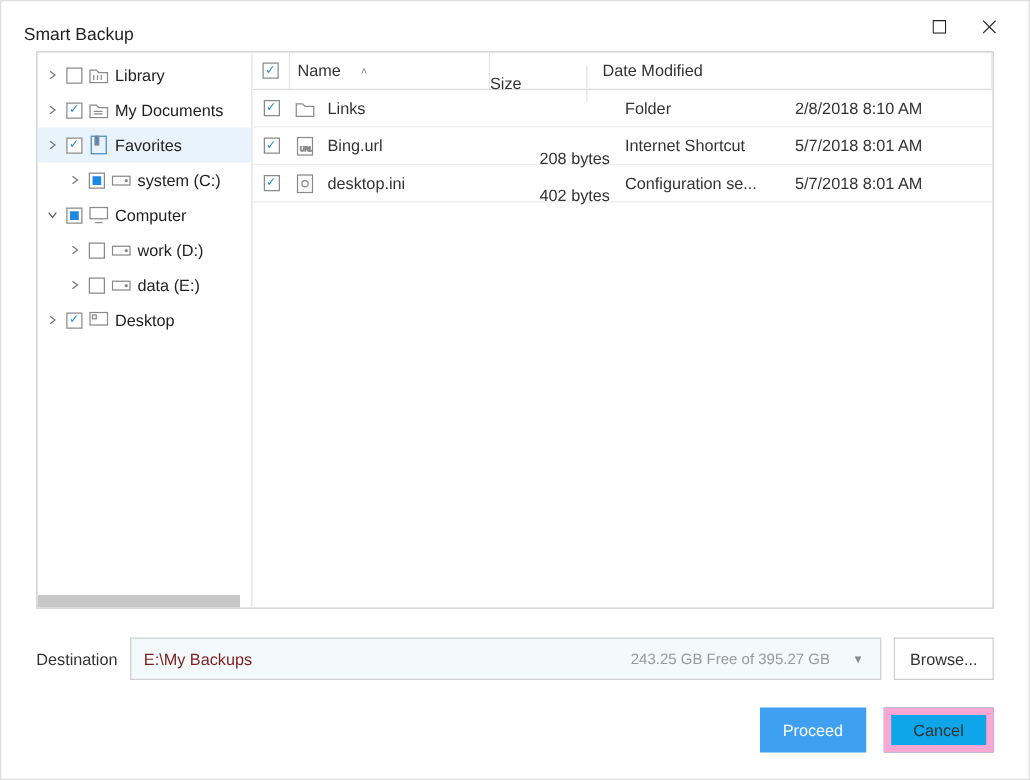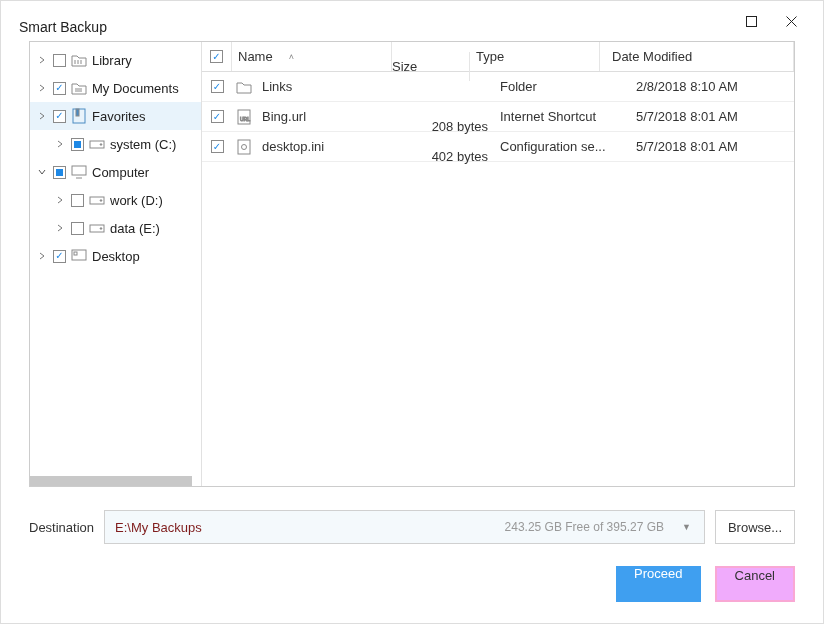--- a/index.html
+++ b/index.html
@@ -179,27 +179,27 @@
     align-items: center;
     justify-content: flex-end;
     padding: 0 28px;
     gap: 14px;
   }
   .btn {
     height: 36px;
     min-width: 78px;
     padding: 0 18px;
     display: flex;
-    align-items: flex-start;
+    align-items: center;
     justify-content: center;
     cursor: pointer;
     font-size: 13px;
   }
   .btn-primary { background: #3f9ff0; color: #fff; }
-  .btn-secondary { background: #f0abfc; border: 2px solid #f9a8d4; color: #333; }
+  .btn-secondary { background: #0ea5e9; border: 6px solid #f9a8d4; color: #333; }
 </style>
 </head>
 <body>
 
 <div class="window">
 
   <div class="titlebar">
     <div class="title">Smart Backup</div>
     <div class="winbtn">
       <svg width="11" height="11">
@@ -375,23 +375,20 @@
                 <span class="tick">✓</span>
               </span>
           </div>
           <div class="col col-name">
             <span>Name</span>
             <span class="sort-caret">˄</span>
           </div>
           <div class="col col-size">
               <span>Size</span>
             </div>
-          <div class="col col-type">
-              <span>Type</span>
-            </div>
           <div class="col col-date">
               <span>Date Modified</span>
             </div>
         </div>
         <div id="filelist-body">
             <div class="filelist-row">
               <div class="col-check">
                 <span class="cb">
                   <span class="tick">✓</span>
                 </span>

